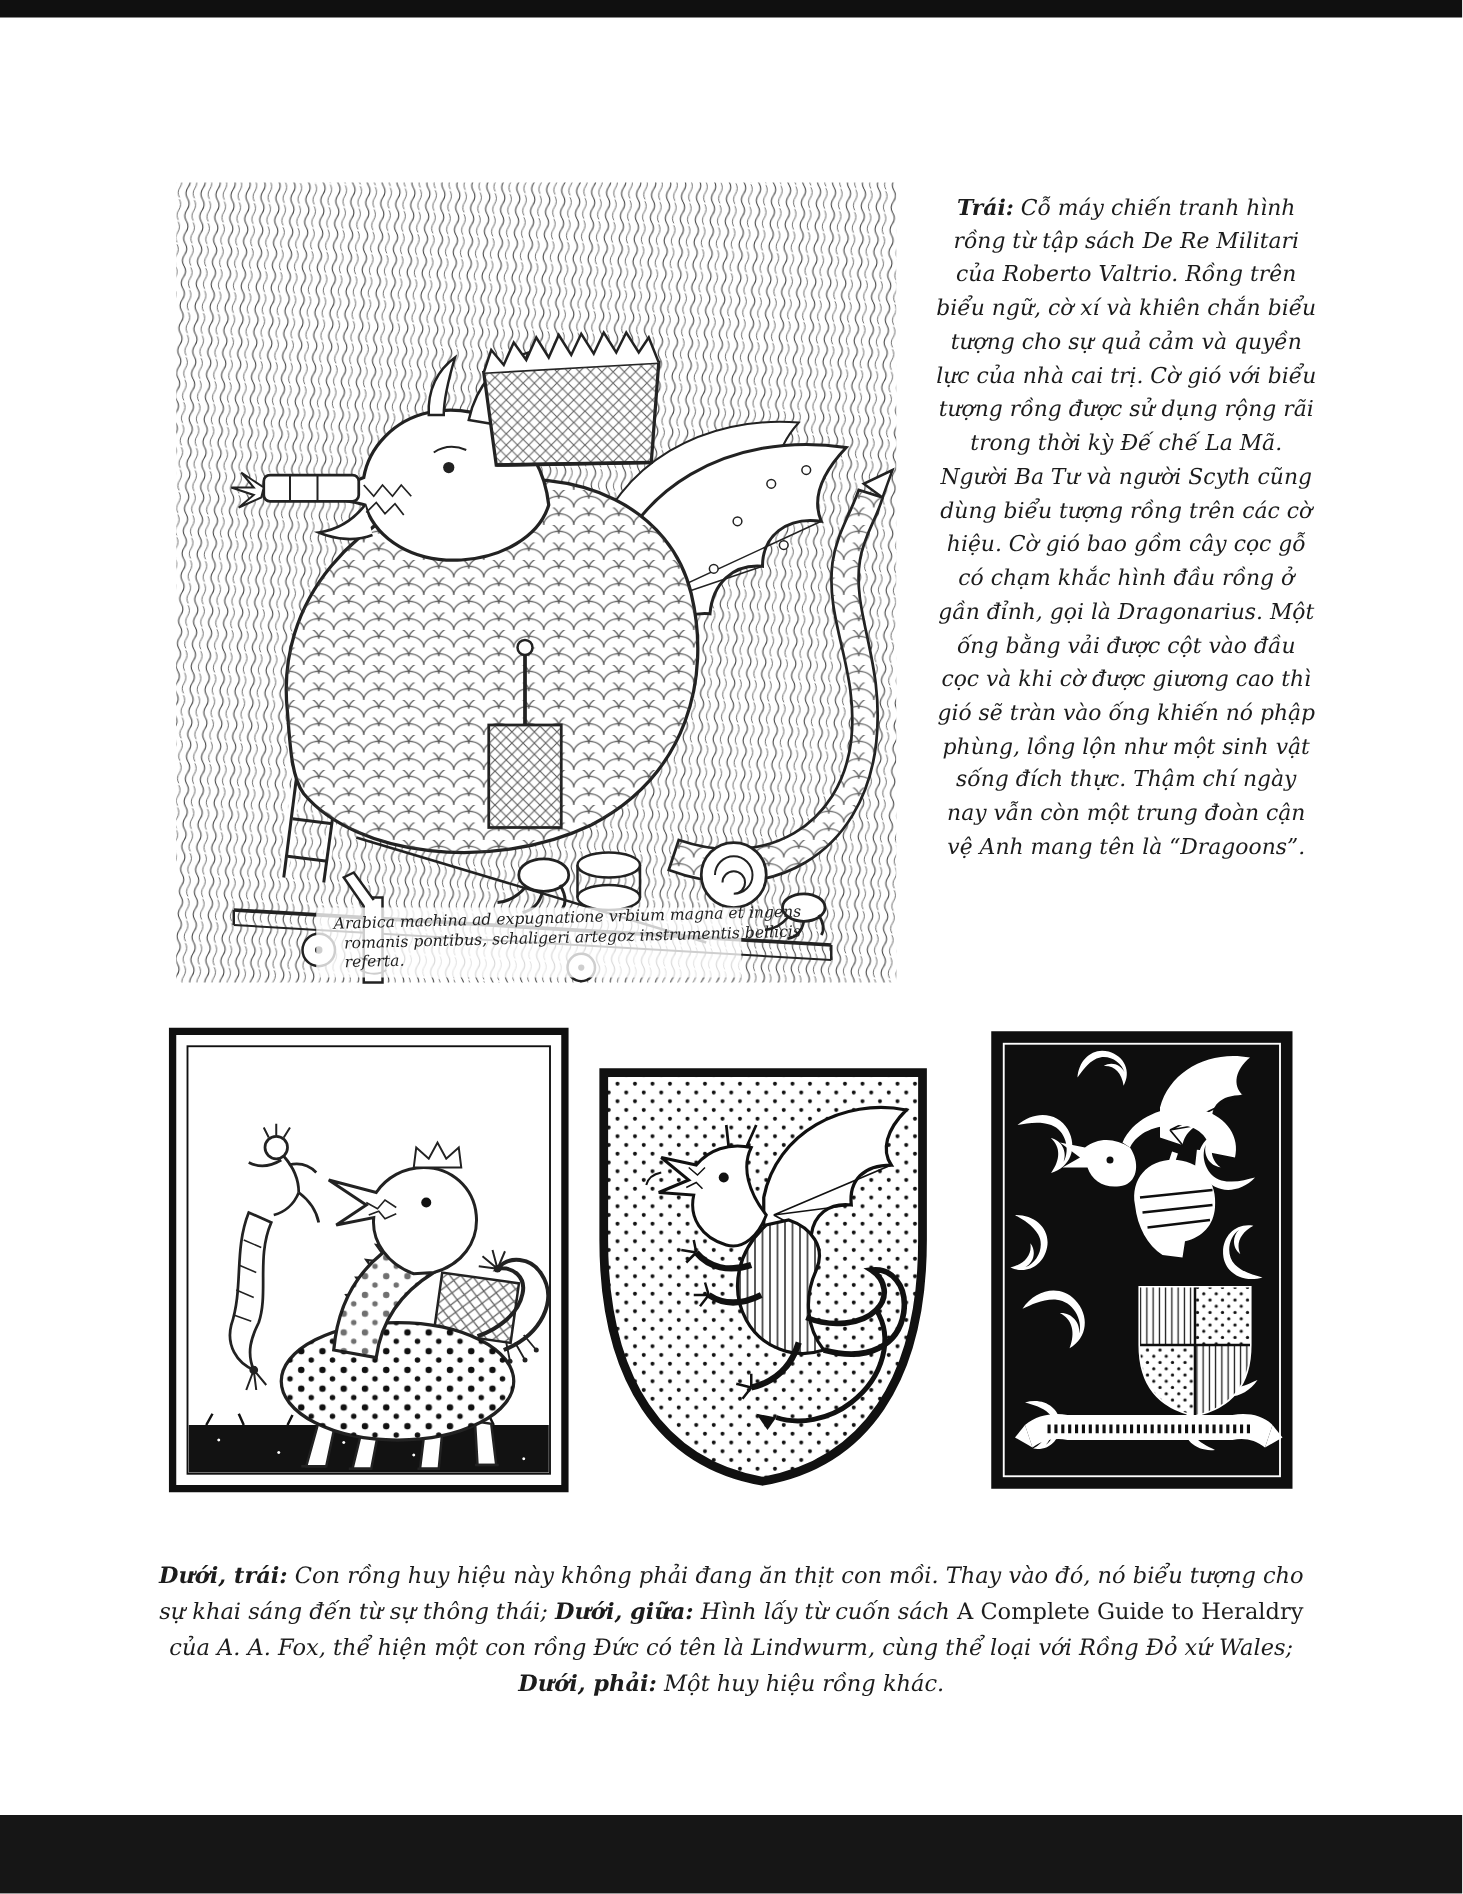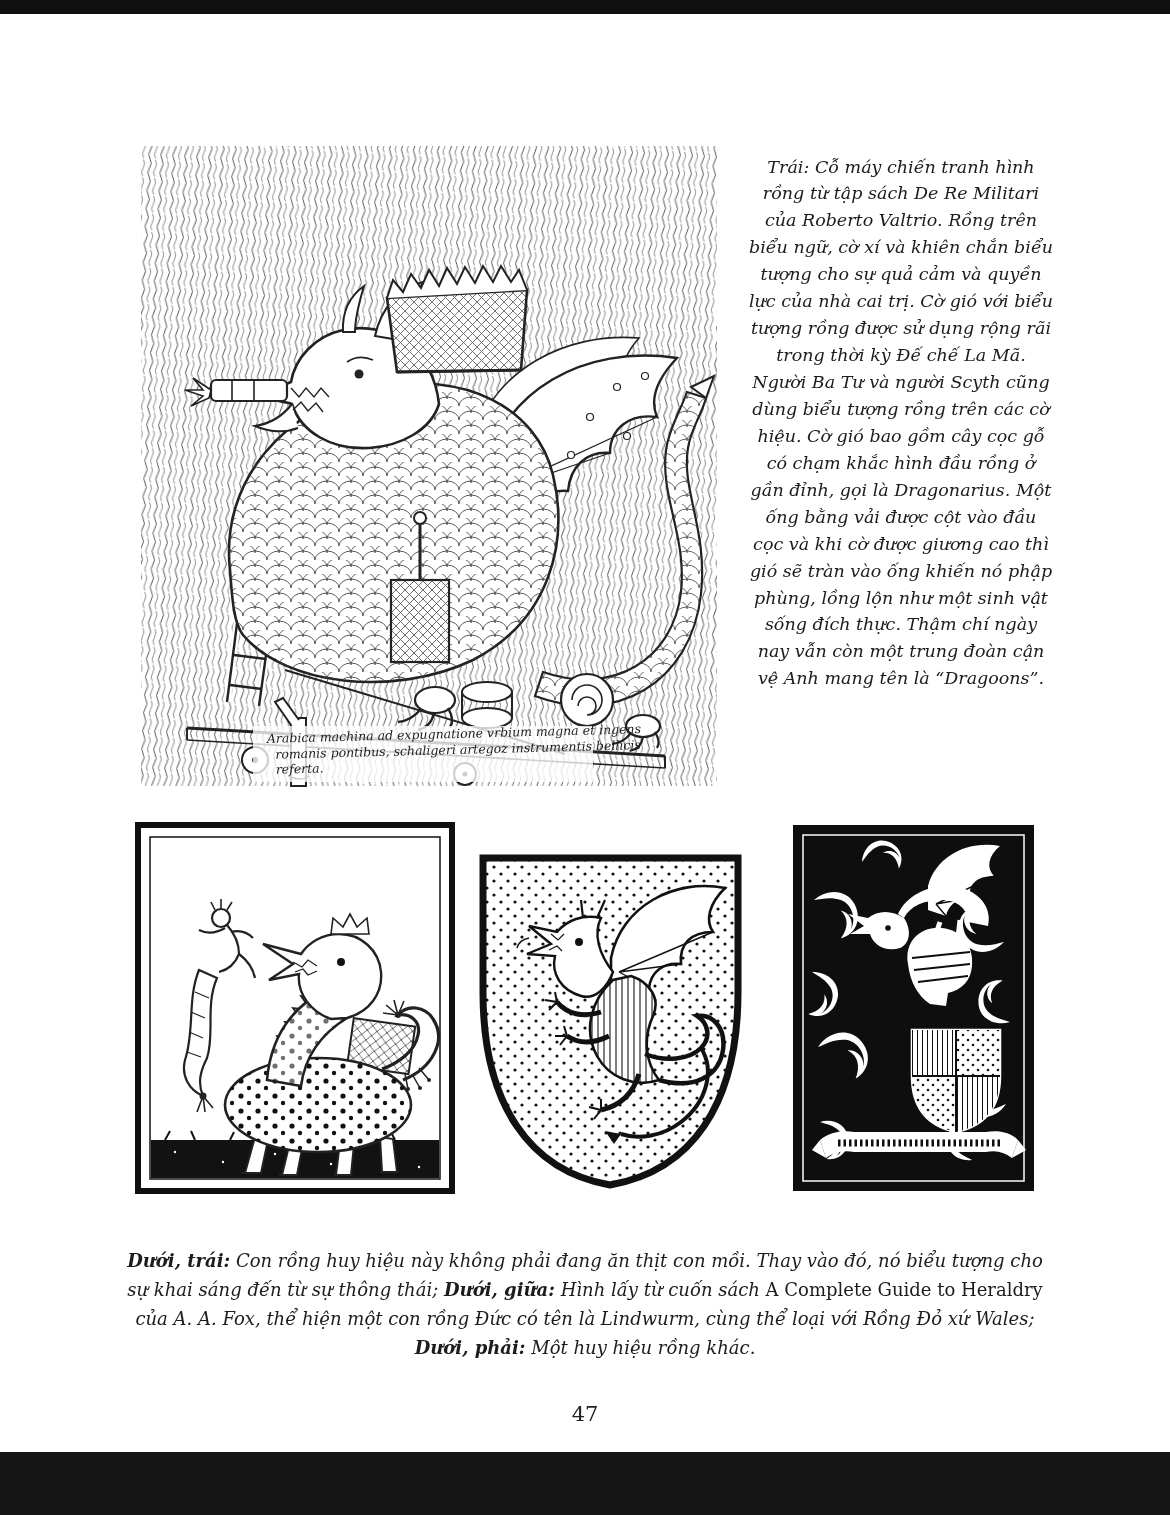--- a/index.html
+++ b/index.html
@@ -1,21 +1,21 @@
 <!DOCTYPE html>
 <html><head>
 <meta charset="utf-8">
 <style>
   html,body{margin:0;padding:0;background:#ffffff;}
   .page{position:relative;width:1170px;height:1515px;background:#ffffff;margin:0 auto;overflow:hidden;font-family:"DejaVu Serif",serif;color:#1c1c1c;}
   .bar-top{position:absolute;left:0;top:0;width:100%;height:14px;background:#101010;}
   .bar-bottom{position:absolute;left:0;top:1452px;width:100%;height:63px;background:#161616;}
   .fig-main{position:absolute;left:135px;top:140px;width:588px;height:652px;}
   .right-caption{position:absolute;left:748px;top:136px;width:306px;text-align:center;font-style:italic;font-size:17.5px;line-height:1.54;}
-  .right-caption .lead{font-weight:normal;}
+  .right-caption .lead{font-weight:bold;}
   .panel-left{position:absolute;left:135px;top:822px;width:320px;height:372px;}
   .panel-mid{position:absolute;left:463px;top:822px;width:295px;height:373px;}
   .panel-right{position:absolute;left:790px;top:822px;width:247px;height:372px;}
   .bottom-caption{position:absolute;left:120px;top:1228px;width:930px;text-align:center;font-style:italic;font-size:18px;line-height:1.62;}
   .bottom-caption .lead{font-weight:bold;}
   .bottom-caption .roman{font-style:normal;}
   .page-number{position:absolute;left:0;top:1402px;width:100%;text-align:center;font-size:21px;font-style:normal;color:#222;}
   svg{display:block;}
 </style>
 </head>
@@ -286,16 +286,15 @@
 
       <path d="M30,318 C40,310 52,308 64,310 L196,310 C208,308 220,310 228,318 L222,336 C214,330 206,328 196,330 L64,330 C54,328 44,330 36,336 Z" fill="#fff"></path>
       <path d="M30,318 l-8,10 l14,8 Z" fill="#fff"></path>
       <path d="M228,318 l8,10 l-14,8 Z" fill="#fff"></path>
       <path d="M48,321 L210,321" stroke="#0e0e0e" stroke-width="7" stroke-dasharray="2.5,3"></path>
     </svg>
   </div>
 
   <p class="bottom-caption"><span class="lead">Dưới, trái:</span><span> Con rồng huy hiệu này không phải đang ăn thịt con mồi. Thay vào đó, nó biểu tượng cho sự khai sáng đến từ sự thông thái; </span><span class="lead">Dưới, giữa:</span><span> Hình lấy từ cuốn sách </span><span class="roman">A Complete Guide to Heraldry</span><span> của A. A. Fox, thể hiện một con rồng Đức có tên là Lindwurm, cùng thể loại với Rồng Đỏ xứ Wales; </span><span class="lead">Dưới, phải:</span><span> Một huy hiệu rồng khác.</span></p>
 
-  <div class="page-number">47</div>
 
   <div class="bar-bottom"></div>
 </div>
 
 </body></html>

